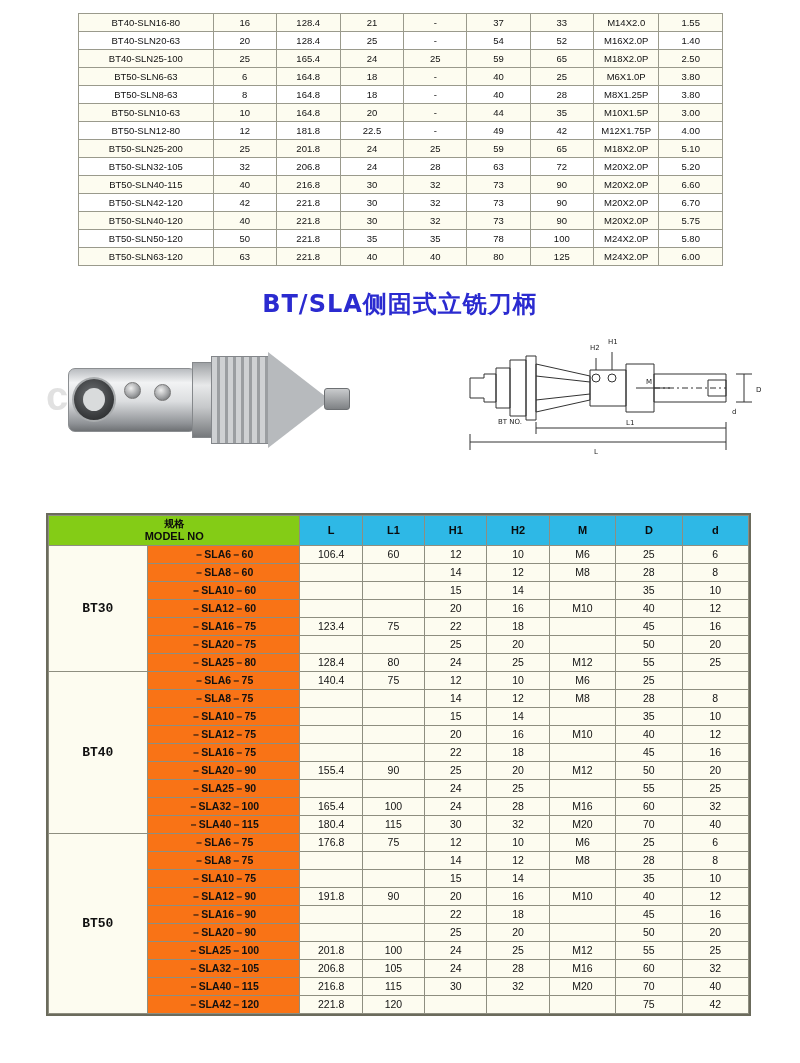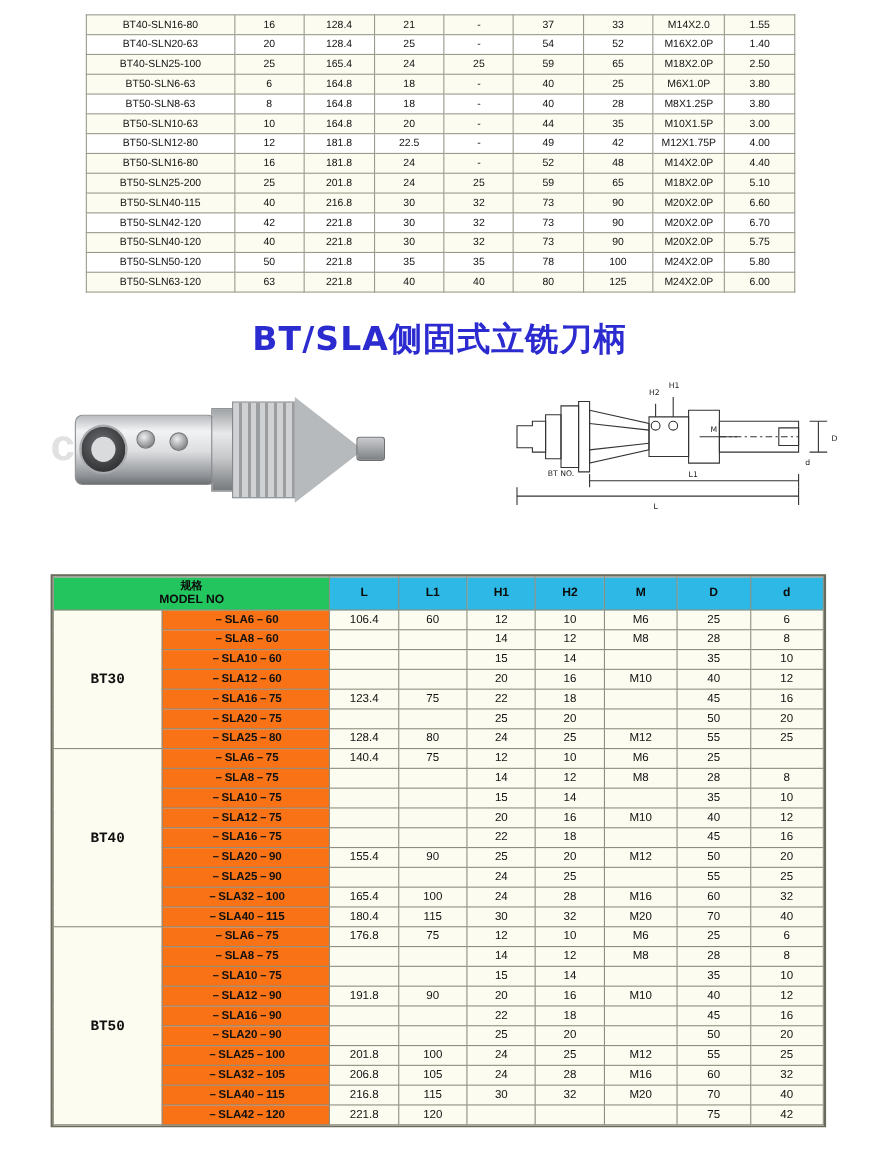--- a/index.html
+++ b/index.html
@@ -45,21 +45,21 @@
   .col-m  { width: 66px; }
   .col-d  { width: 66px; }
   .col-dd { width: 66px; }
   .col-w  { width: 66px; }
   .clipped-row td { height: 8px; line-height: 8px; overflow: hidden; }
 
   
   .section-title {
     text-align: center;
     color: #2b2bd0;
-    font-size: 30px;
+    font-size: 24px;
     font-weight: bold;
     letter-spacing: 1px;
     margin: 22px 0 10px 0;
     font-family: "Liberation Serif", serif;
   }
   .section-title.cn {
     font-family: "DejaVu Sans", sans-serif;
   }
 
   
@@ -179,21 +179,21 @@
     white-space: nowrap;
   }
   table.model thead th {
     background: #2eb8e6;
     color: #0b0b0b;
     font-weight: bold;
     height: 30px;
     font-size: 11px;
   }
   table.model thead th.modelno {
-    background: #22c55e;
+    background: #84cc16;
   }
   .mn-top { display:block; font-size: 10px; line-height: 12px; }
   .mn-bot { display:block; font-size: 11px; line-height: 13px; }
   td.group {
     background: #fdfcf0;
     font-weight: bold;
     font-size: 13px;
     width: 98px;
     font-family: Liberation Mono, monospace;
   }
@@ -291,40 +291,40 @@
             <td class="col-n">12</td>
             <td class="col-l">181.8</td>
             <td class="col-h1">22.5</td>
             <td class="col-h2">-</td>
             <td class="col-m">49</td>
             <td class="col-d">42</td>
             <td class="col-dd">M12X1.75P</td>
             <td class="col-w">4.00</td>
           </tr>
           <tr class="row-a">
-            <td class="col-model">BT50-SLN16-80</td>
-            <td class="col-n">16</td>
-            <td class="col-l">181.8</td>
-            <td class="col-h1">24</td>
-            <td class="col-h2">-</td>
-            <td class="col-m">52</td>
-            <td class="col-d">48</td>
-            <td class="col-dd">M14X2.0P</td>
-            <td class="col-w">4.40</td>
-          </tr>
-          <tr class="row-a">
             <td class="col-model">BT50-SLN25-200</td>
             <td class="col-n">25</td>
             <td class="col-l">201.8</td>
             <td class="col-h1">24</td>
             <td class="col-h2">25</td>
             <td class="col-m">59</td>
             <td class="col-d">65</td>
             <td class="col-dd">M18X2.0P</td>
             <td class="col-w">5.10</td>
+          </tr>
+          <tr class="row-b">
+            <td class="col-model">BT50-SLN32-105</td>
+            <td class="col-n">32</td>
+            <td class="col-l">206.8</td>
+            <td class="col-h1">24</td>
+            <td class="col-h2">28</td>
+            <td class="col-m">63</td>
+            <td class="col-d">72</td>
+            <td class="col-dd">M20X2.0P</td>
+            <td class="col-w">5.20</td>
           </tr>
           <tr class="row-a">
             <td class="col-model">BT50-SLN40-115</td>
             <td class="col-n">40</td>
             <td class="col-l">216.8</td>
             <td class="col-h1">30</td>
             <td class="col-h2">32</td>
             <td class="col-m">73</td>
             <td class="col-d">90</td>
             <td class="col-dd">M20X2.0P</td>

